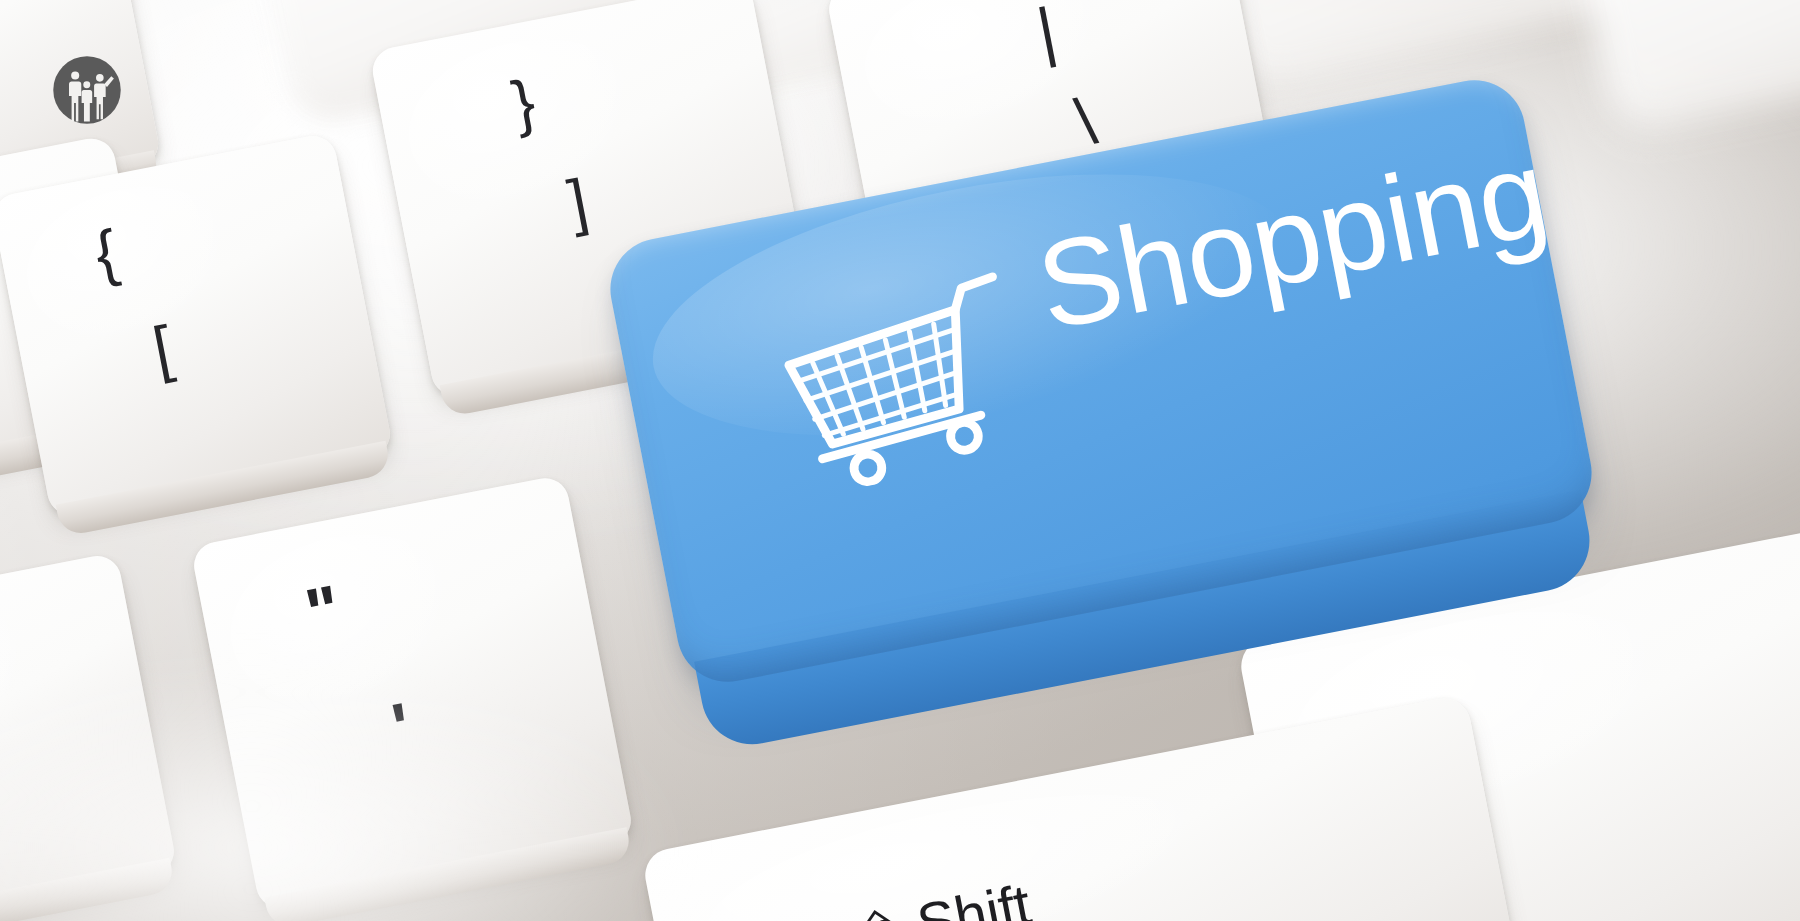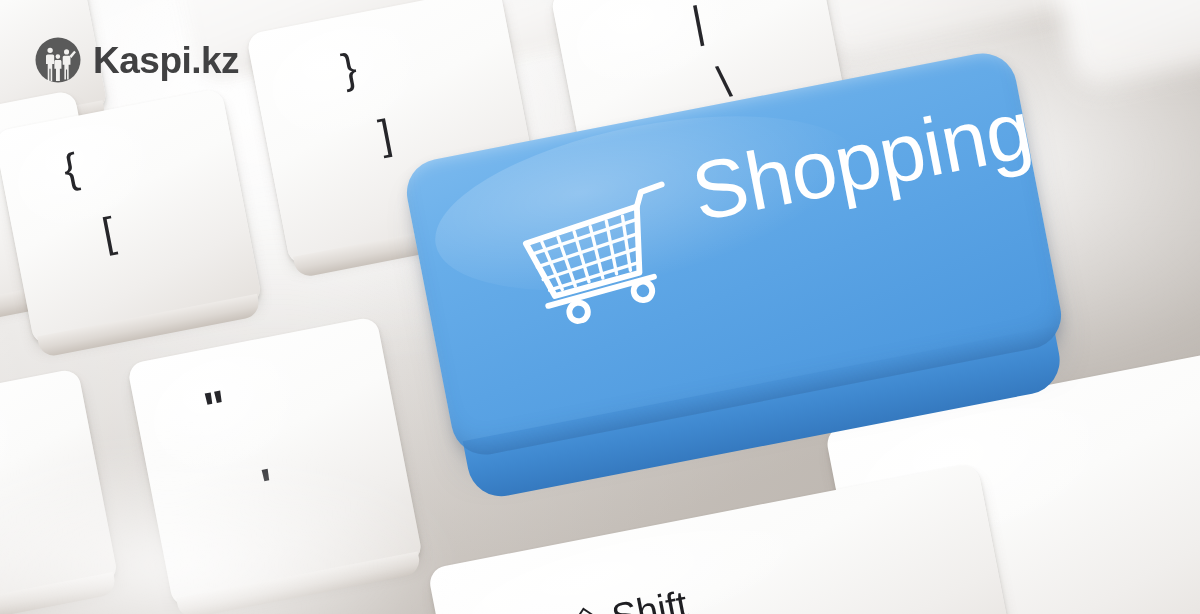--- a/index.html
+++ b/index.html
@@ -383,16 +383,15 @@
       <path d="M21.5 15.5a3.6 3.6 0 1 1 0 7.2 3.6 3.6 0 0 1 0-7.2z" fill="#F2F1EF"></path>
       <path d="M18.3 24.5h6.4c1.3 0 2.2 1 2.2 2.3v10.6h-2.6V60h-2.2V43.5h-1.6V60h-2.2V37.4h-2.3V26.8c0-1.3 1-2.3 2.3-2.3z" fill="#F2F1EF"></path>
 
       <path d="M31.8 24.3a3.1 3.1 0 1 1 0 6.2 3.1 3.1 0 0 1 0-6.2z" fill="#F2F1EF"></path>
       <path d="M29.1 32h5.6c1.1 0 1.9.9 1.9 2v9.6h-2.1V60h-5.2V43.6h-2.1V34c0-1.1.8-2 1.9-2z" fill="#F2F1EF"></path>
 
       <path d="M43.4 17.8a3.4 3.4 0 1 1 0 6.8 3.4 3.4 0 0 1 0-6.8z" fill="#F2F1EF"></path>
       <path d="M40.3 26.2h6.2c1.2 0 2.1 1 2.1 2.2v9.9h-2.4V58h-2.1V44.6h-1.5V58h-2.1V38.3h-2.2v-9.9c0-1.2.9-2.2 2-2.2z" fill="#F2F1EF"></path>
       <path d="M47.2 26.8l6.4-7.1 2.3 2.1-6.1 7.5z" fill="#F2F1EF"></path>
     </svg>
-    <span id="logo-text">Kaspi.kz</span>
   </div>
 
 </div>
 
 </body></html>

